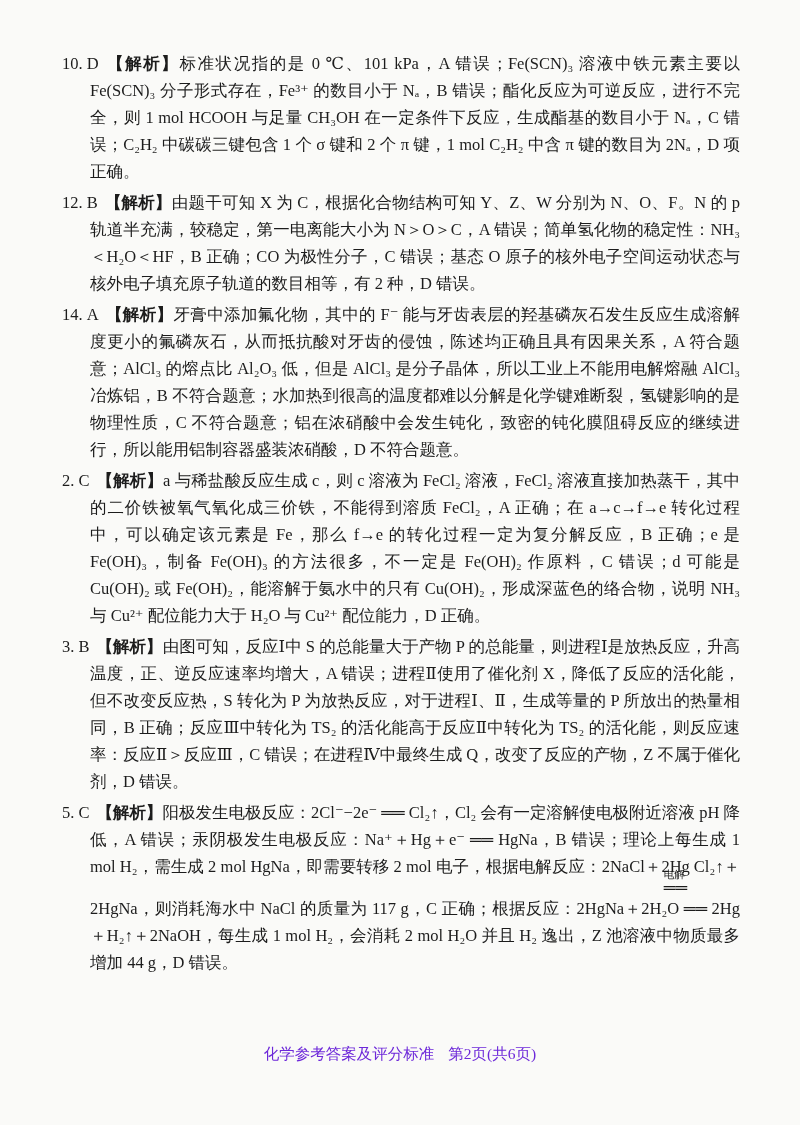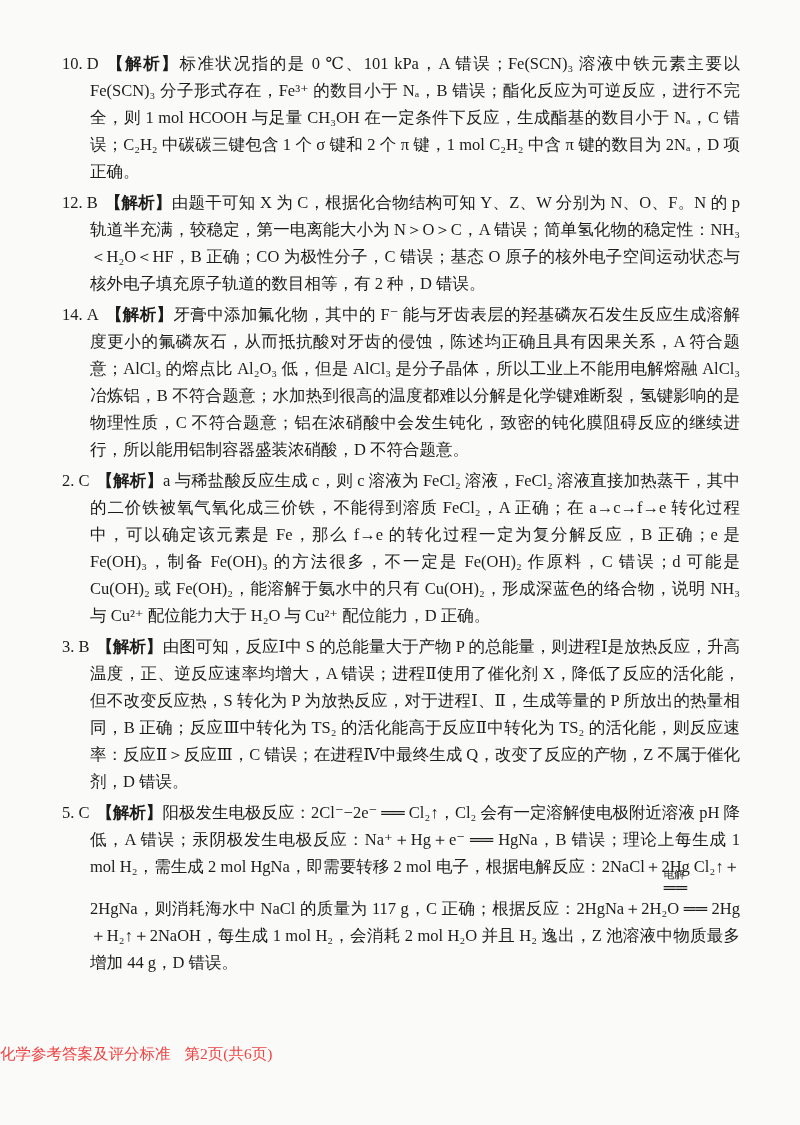--- a/index.html
+++ b/index.html
@@ -37,23 +37,23 @@
     vertical-align:-6px;
     line-height:1;
     margin:0 2px;
   }
   .over-top{font-size:10.5px;line-height:1;}
   .over-base{font-size:16.5px;line-height:0.85;}
   .footer{
     position:absolute;
     left:0;right:0;
     bottom:60px;
-    text-align:left;
+    text-align:center;
     font-size:15.5px;
-    color:#ef4444;
+    color:#6d28d9;
   }
   .footer .ft-title{margin-right:14px;}
 </style>
 </head>
 <body>
 
 <div class="page">
   <div class="answers">
 
     <p class="item">

